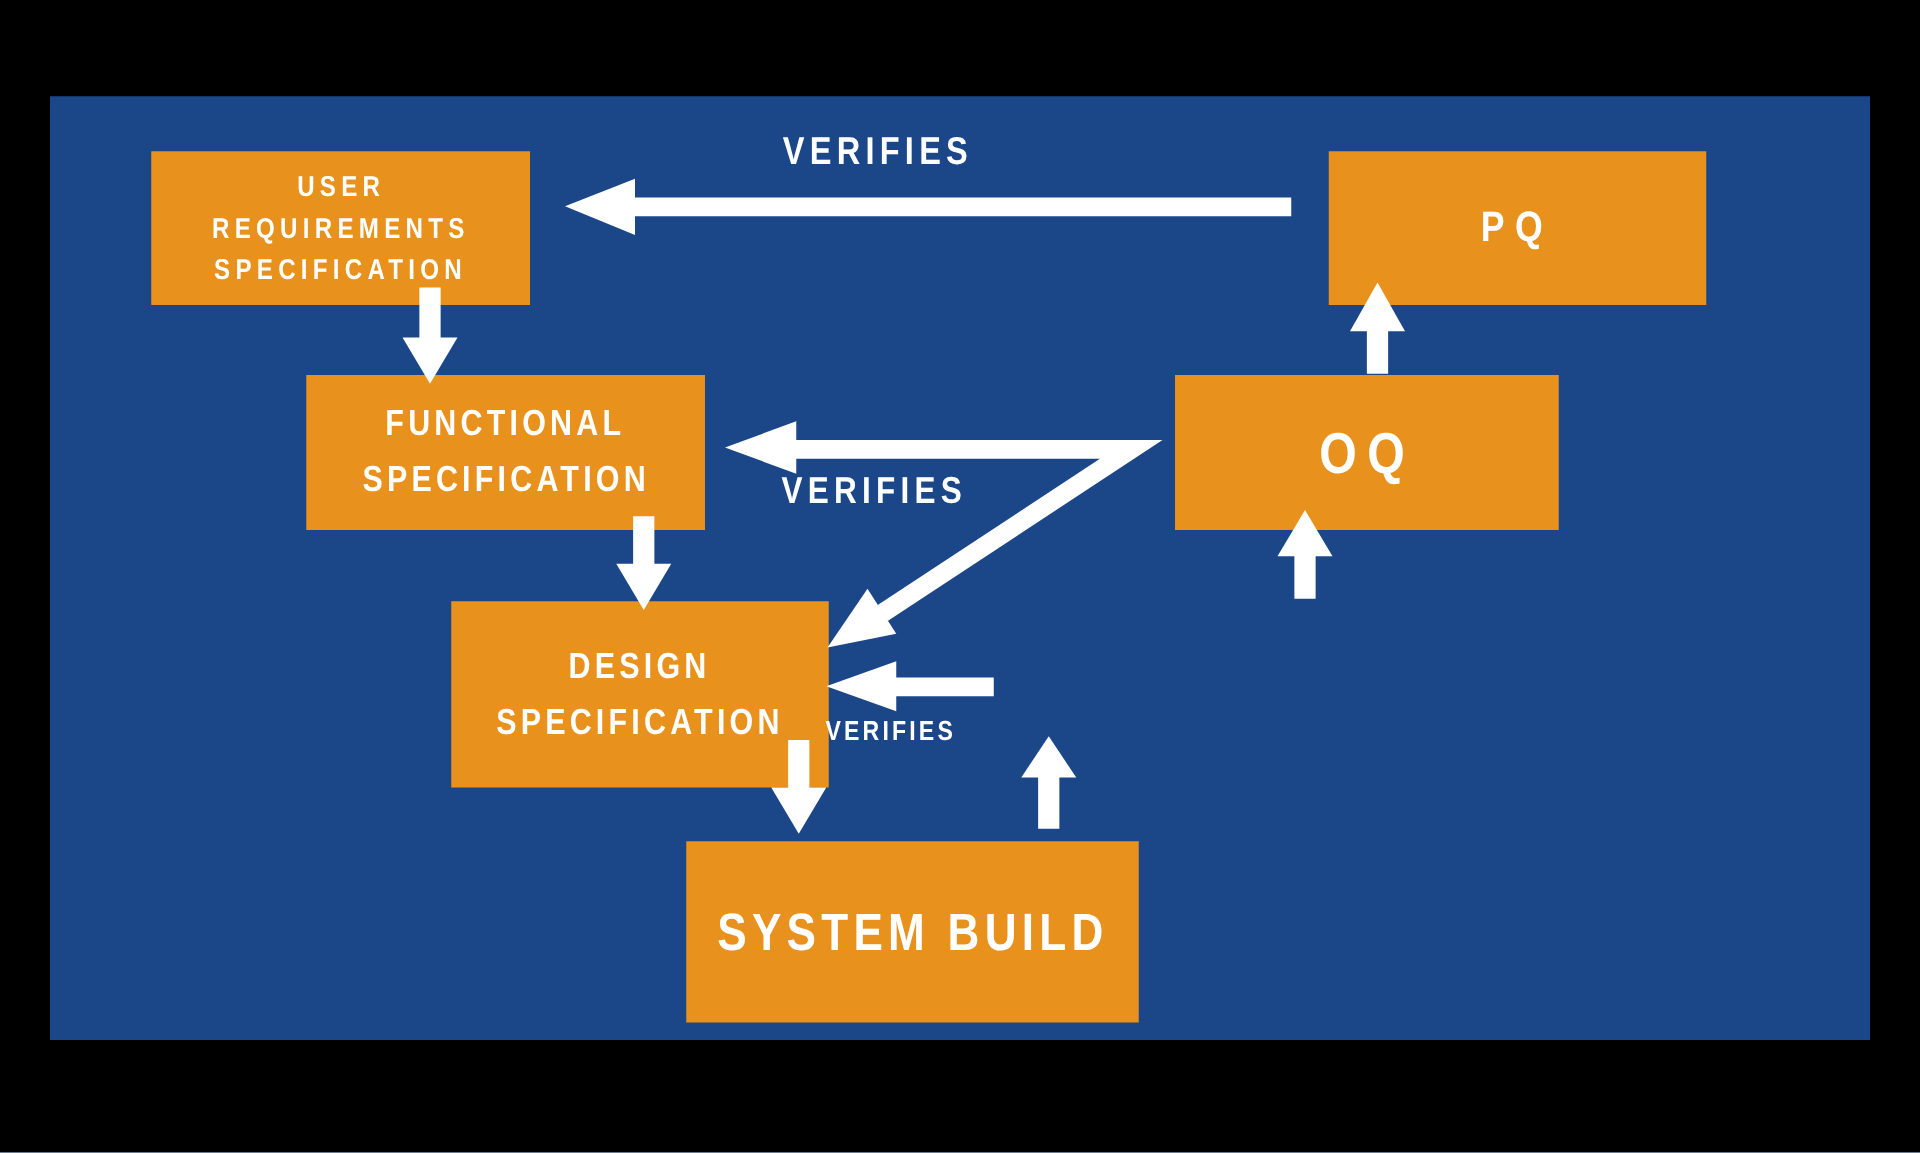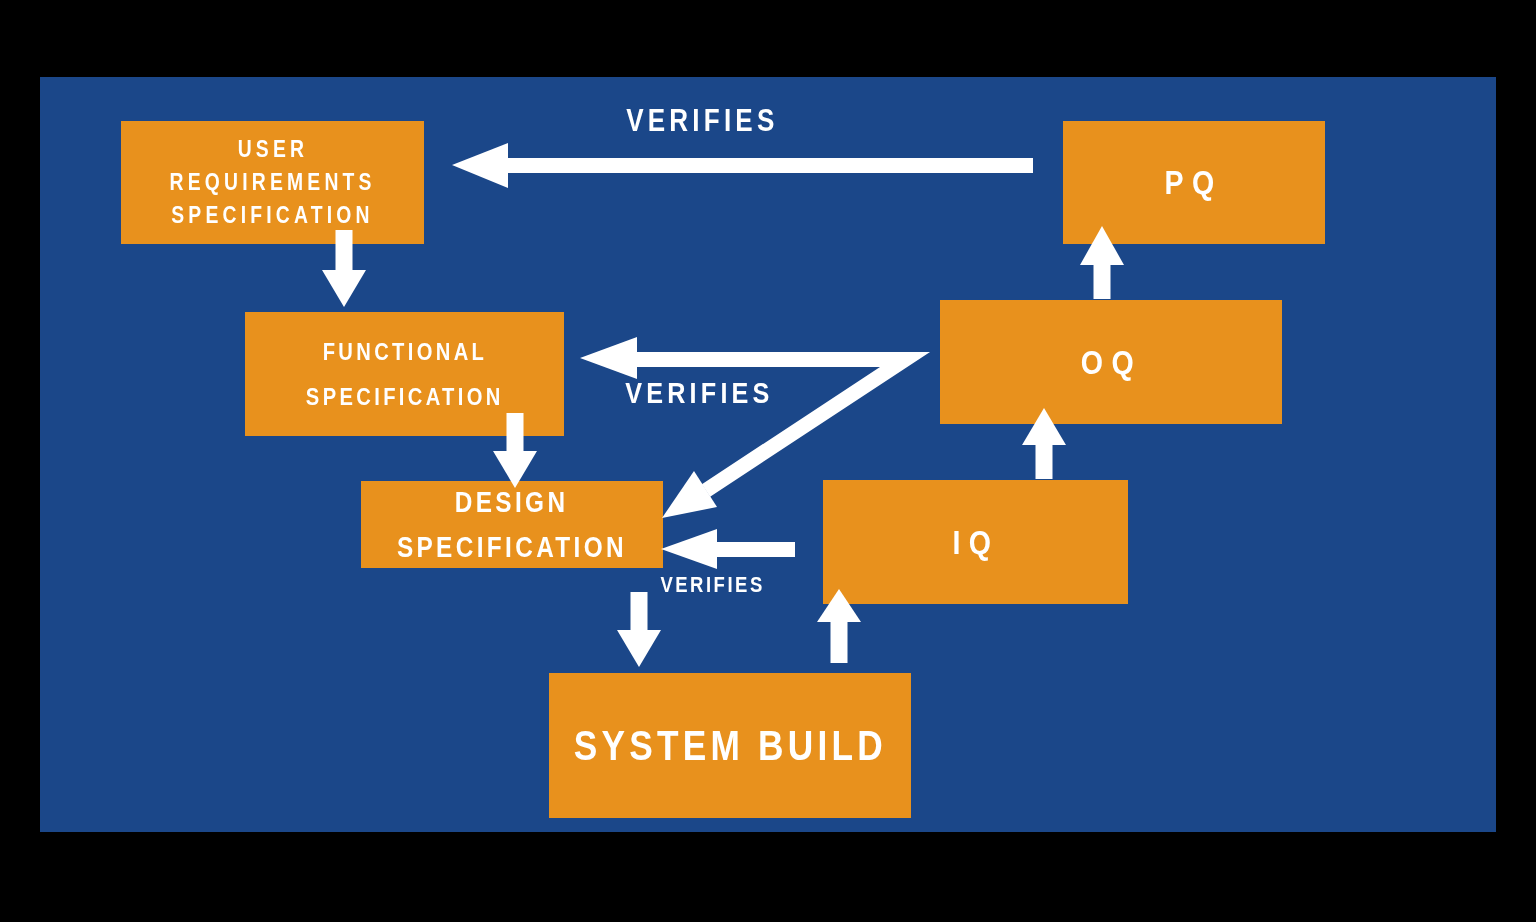--- a/index.html
+++ b/index.html
@@ -24,26 +24,26 @@
     display: flex;
     flex-direction: column;
     align-items: center;
     justify-content: center;
     font-weight: bold;
     text-align: center;
     white-space: nowrap;
   }
   .ln { display: block; transform: scaleX(0.84); transform-origin: 50% 50%; }
   #box-urs  { left: 121px; top: 121px; width: 303px; height: 123px; font-size: 23px; letter-spacing: 5px; line-height: 33px; }
-  #box-fs   { left: 245px; top: 312px; width: 319px; height: 124px; font-size: 24px; letter-spacing: 4px; line-height: 45px; }
-  #box-ds   { left: 361px; top: 481px; width: 302px; height: 87px; font-size: 29px; letter-spacing: 4px; line-height: 45px; }
+  #box-fs   { left: 245px; top: 300px; width: 319px; height: 124px; font-size: 29px; letter-spacing: 4px; line-height: 45px; }
+  #box-ds   { left: 361px; top: 481px; width: 302px; height: 149px; font-size: 29px; letter-spacing: 4px; line-height: 45px; }
   #box-sb   { left: 549px; top: 673px; width: 362px; height: 145px; font-size: 42px; letter-spacing: 5px; }
   #box-iq   { left: 823px; top: 480px; width: 305px; height: 124px; font-size: 34px; letter-spacing: 10px; }
-  #box-oq   { left: 940px; top: 300px; width: 342px; height: 124px; font-size: 34px; letter-spacing: 10px; }
-  #box-pq   { left: 1063px; top: 121px; width: 262px; height: 123px; font-size: 34px; letter-spacing: 10px; }
+  #box-oq   { left: 940px; top: 300px; width: 307px; height: 124px; font-size: 46px; letter-spacing: 10px; }
+  #box-pq   { left: 1063px; top: 121px; width: 302px; height: 123px; font-size: 34px; letter-spacing: 10px; }
   .verifies-label {
     position: absolute;
     color: var(--ink, #fff);
     font-weight: bold;
     text-align: left;
     white-space: nowrap;
   }
   #verifies-top   { left: 607px; top: 103px; width: 240px; font-size: 31px; letter-spacing: 5px; }
   #verifies-mid   { left: 606px; top: 376px; width: 240px; font-size: 30px; letter-spacing: 5px; }
   #verifies-small { left: 646px; top: 572px; width: 180px; font-size: 22px; letter-spacing: 3px; }
@@ -70,23 +70,20 @@
   <div class="box" id="box-fs">
     <span class="ln">FUNCTIONAL</span>
     <span class="ln">SPECIFICATION</span>
   </div>
   <div class="box" id="box-ds">
     <span class="ln">DESIGN</span>
     <span class="ln">SPECIFICATION</span>
   </div>
   <div class="box" id="box-sb">
     <span class="ln">SYSTEM BUILD</span>
-  </div>
-  <div class="box" id="box-iq">
-    <span class="ln">IQ</span>
   </div>
   <div class="box" id="box-oq">
     <span class="ln">OQ</span>
   </div>
   <div class="box" id="box-pq">
     <span class="ln">PQ</span>
   </div>
 
   <svg id="arrow-layer" viewBox="0 0 1536 922" xmlns="http://www.w3.org/2000/svg">
 

